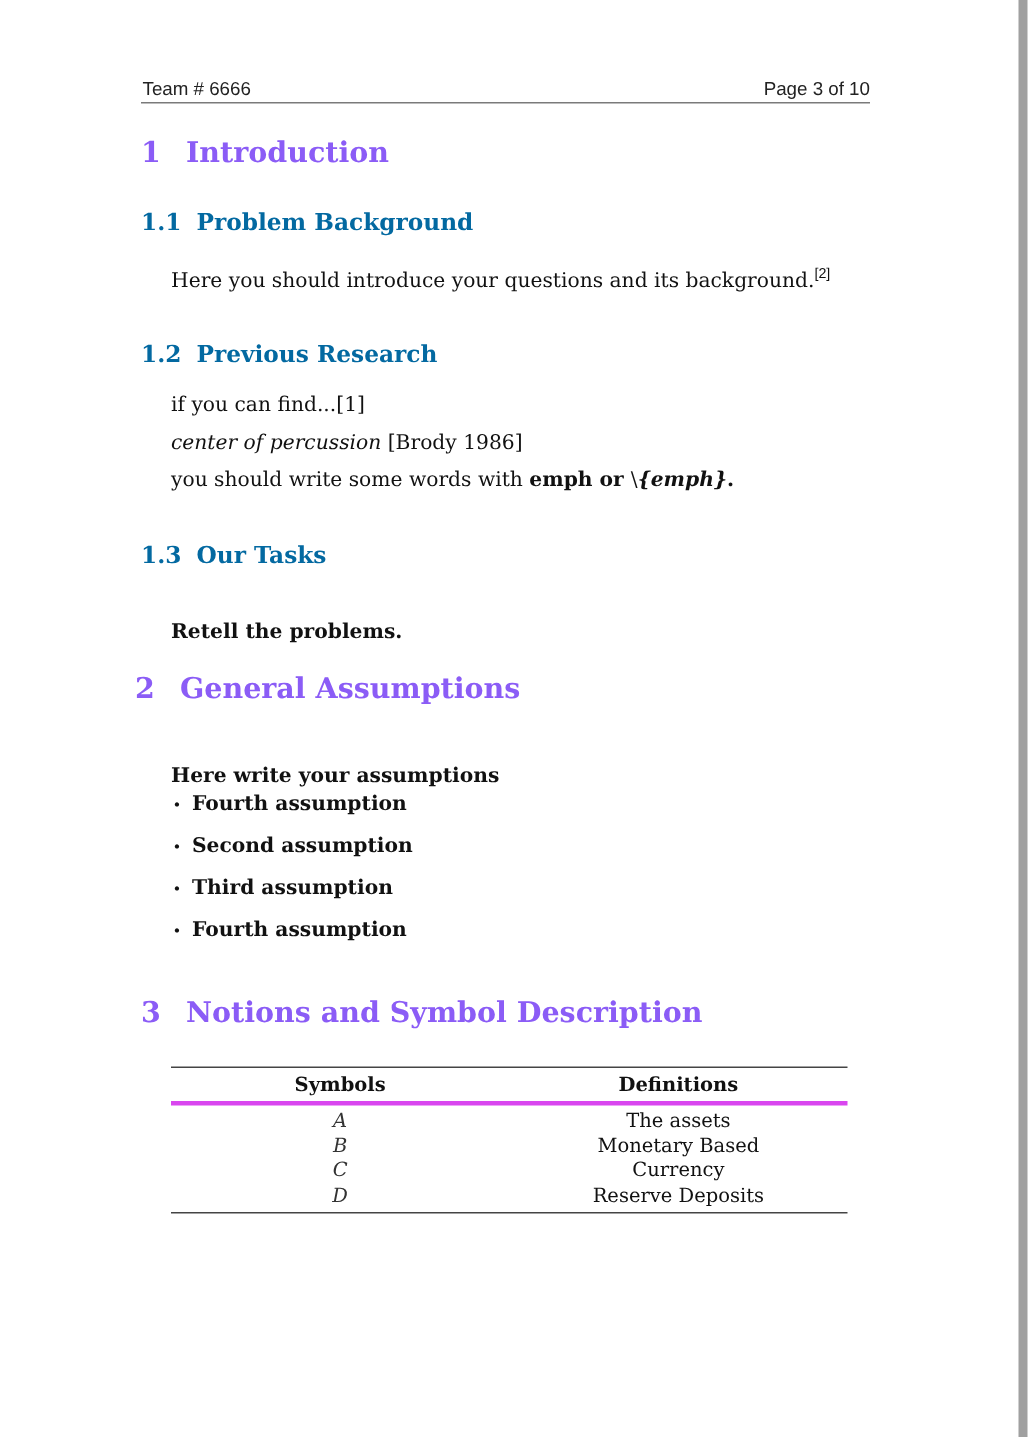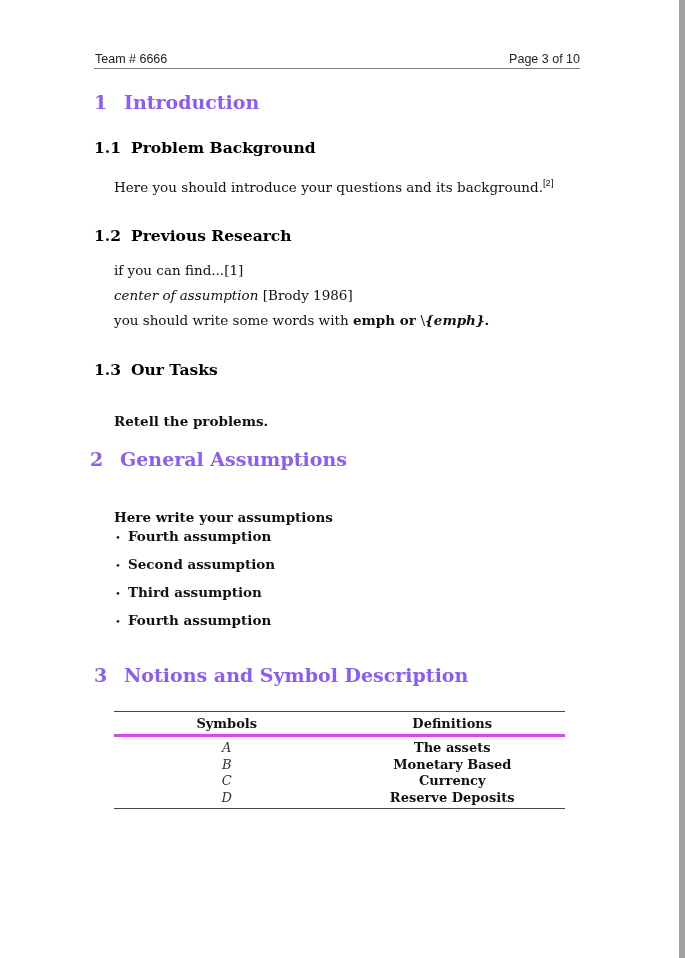--- a/index.html
+++ b/index.html
@@ -16,42 +16,42 @@
       position: absolute; left: 94px; top: 51px; width: 486px; height: 17px;
       border-bottom: 1px solid #7a7a7a;
       font-family: "Liberation Sans", sans-serif; font-size: 12.5px; color: #222;
     }
     .header .left { position: absolute; left: 1px; top: 1px; }
     .header .right { position: absolute; right: 0; top: 1px; }
 
     .abs { position: absolute; white-space: nowrap; }
     .sec { font-weight: bold; font-size: 19px; color: #8b5cf6; }
     .sec .num { display: inline-block; width: 30px; }
-    .sub { font-weight: bold; font-size: 15.5px; color: #000000; }
+    .sub { font-weight: bold; font-size: 15.5px; color: #0369a1; }
     .sub .num { display: inline-block; width: 37px; }
     .body { font-size: 13.5px; color: #111; }
     .bold { font-weight: bold; margin-top: 16px; }
     .ital { font-style: italic; }
     sup.cite { font-size: 9.5px; font-family: "Liberation Sans", sans-serif; vertical-align: 6px; }
 
     .bullet-list { position: absolute; left: 114px; top: 528px; margin: 0; padding: 0; list-style: none; }
     .bullet-list li { height: 28px; font-size: 13.5px; font-weight: bold; position: relative; padding-left: 14px; }
     .bullet-list li .dot { position: absolute; left: 1px; top: 4px; font-size: 10px; font-weight: normal; }
 
     table.symtab {
       position: absolute; left: 114px; top: 711px; width: 451px;
       border-collapse: collapse; font-size: 13px;
     }
     table.symtab th {
       font-weight: bold; height: 22px; padding: 0;
       border-top: 1.5px solid #444; border-bottom: 3px solid #d946ef;
     }
     table.symtab td { padding: 0; height: 16.5px; text-align: center; line-height: 16px; }
     table.symtab td.sym { font-style: italic; font-family: "DejaVu Serif", serif; color: #333; width: 50%; }
-    table.symtab td.def { font-weight: bold; }
+    table.symtab td.def { font-weight: normal; }
     table.symtab tr.last td { border-bottom: 1.5px solid #444; padding-bottom: 2px; }
   </style>
 </head>
 <body>
 
 <div class="scrollbar"></div>
 
 <div class="header">
   <span class="left">Team # 6666</span>
   <span class="right">Page 3 of 10</span>
@@ -66,21 +66,21 @@
 </div>
 <div class="abs body" style="left:114px; top:177px;">
   <span>Here you should introduce your questions and its background.</span><sup class="cite">[2]</sup>
 </div>
 
 <div class="abs sub" style="left:94px; top:226px;">
   <span class="num">1.2</span><span>Previous Research</span>
 </div>
 <div class="abs body" style="left:114px; top:262px;">if you can find...[1]</div>
 <div class="abs body" style="left:114px; top:287px;">
-  <span class="ital">center of assumption</span><span> [Brody 1986]</span>
+  <span class="ital">center of percussion</span><span> [Brody 1986]</span>
 </div>
 <div class="abs body" style="left:114px; top:312px;">
   <span>you should write some words with </span><span class="bold">emph or </span><span>\</span><span class="bold ital">{emph}</span><span class="bold">.</span>
 </div>
 
 <div class="abs sub" style="left:94px; top:360px;">
   <span class="num">1.3</span><span>Our Tasks</span>
 </div>
 <div class="abs body bold" style="left:114px; top:397px;">Retell the problems.</div>
 

